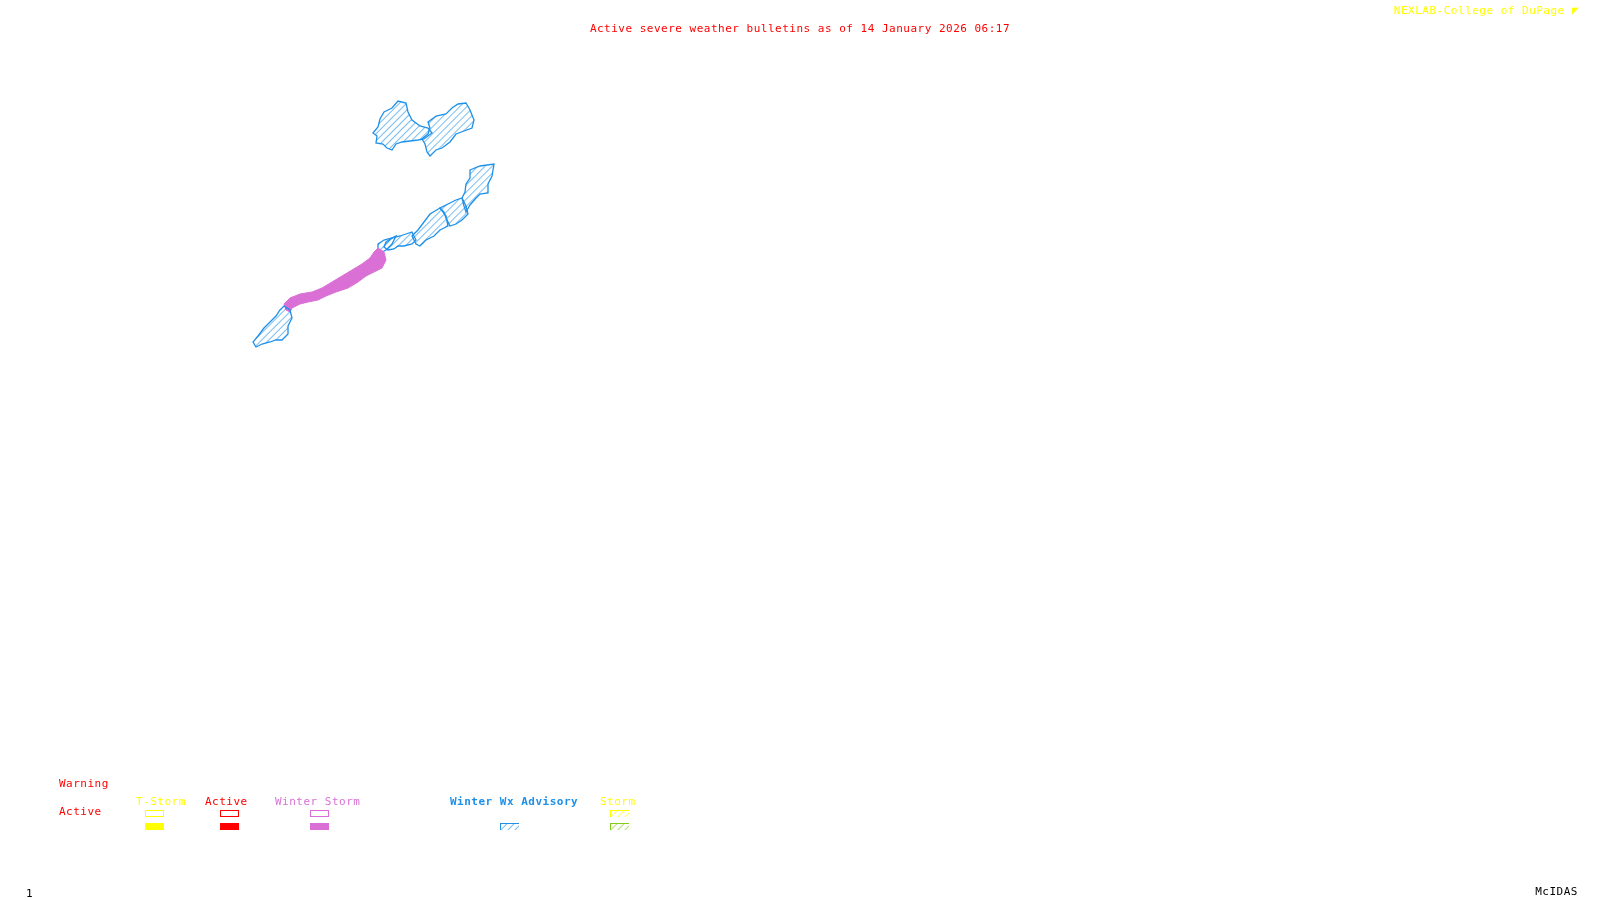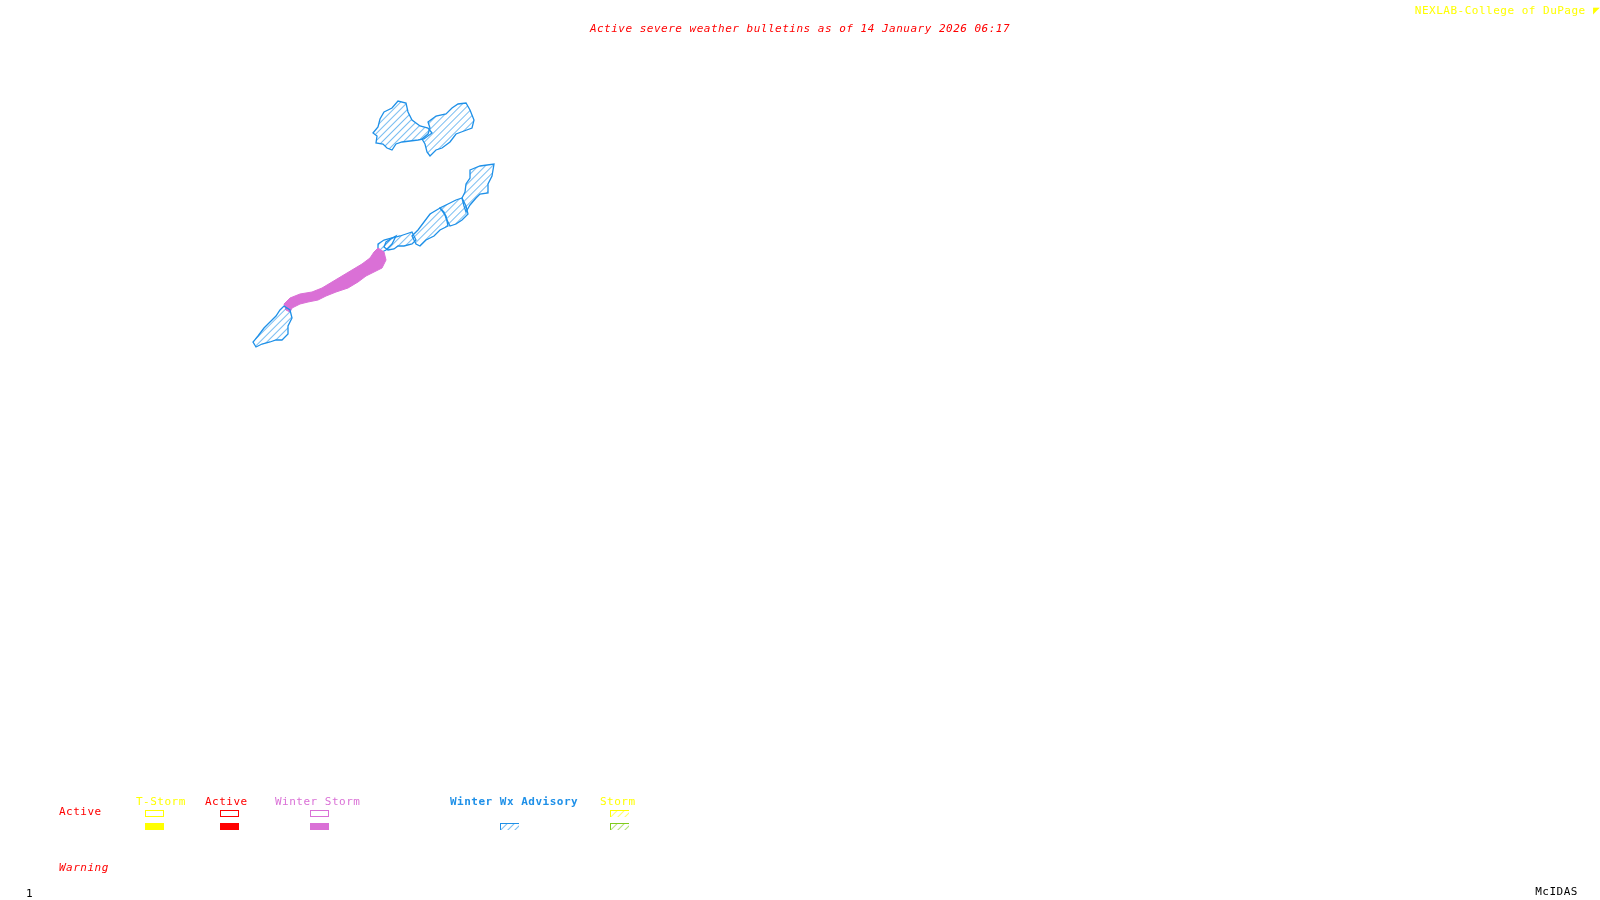--- a/index.html
+++ b/index.html
@@ -1,20 +1,20 @@
 <!DOCTYPE html>
 <html><head>
 <meta charset="utf-8">
 <style>
   html, body { margin:0; padding:0; background:#ffffff; }
   body { width:1600px; height:900px; position:relative; overflow:hidden;
          font-family:"DejaVu Sans Mono", monospace; }
   .txt { position:absolute; font-size:11px; line-height:12px; white-space:nowrap; letter-spacing:0.5px; }
-  #title { left:0; width:1600px; text-align:center; top:23px; color:#ff0000;font-style:italic; }
-  #credit { right:0; top:5px; color:#ffff00; }
+  #title { left:0; width:1600px; text-align:center; top:23px; color:#ff0000; }
+  #credit { right:21px; top:5px; color:#ffff00; }
   #frame-num { left:26px; top:888px; color:#000000; }
   #mcidas { right:22px; top:886px; color:#000000; }
   #map { position:absolute; left:0; top:0; width:1600px; height:760px; }
   .lg-head { top:796px; }
   .row-label { color:#ff0000; left:59px; }
   .sw { position:absolute; width:19px; height:7px; box-sizing:border-box; }
   .sw-outline { border:1px solid; background:transparent; }
   .sw-fill { }
 </style>
 </head>
@@ -54,21 +54,21 @@
 </svg>
 
 <div>
   <div class="txt lg-head" style="left: 136px; color: rgb(255, 255, 0);">T-Storm</div>
   <div class="txt lg-head" style="left:205px; color:#ff0000;">Active</div>
   <div class="txt lg-head" style="left:275px; color:#da70d6;text-align:center;">Winter Storm</div>
   <div class="txt lg-head" style="left:450px; color:#1e90e8;font-weight:bold;">Winter Wx Advisory</div>
   <div class="txt lg-head" style="left: 600px; color: rgb(255, 255, 0);">Storm</div>
 
   <div class="txt row-label" style="top:806px;">Active</div>
-  <div class="txt row-label" style="top:862px;font-style:italic;">Warning</div>
+  <div class="txt row-label" style="top:778px;">Warning</div>
 
   <div class="sw sw-outline" style="left:145px; top:810px; border-color:#ffff00;"></div>
   <div class="sw sw-outline" style="left:220px; top:810px; border-color:#ff0000;"></div>
   <div class="sw sw-outline" style="left:310px; top:810px; border-color:#da70d6;"></div>
   <svg class="sw" style="left:610px; top:810px;" width="21" height="8">
     <rect x="0.5" y="0.5" width="20" height="7" fill="url(#hatch-yellow)" stroke="#ffff00"></rect>
   </svg>
 
   <div class="sw sw-fill" style="left:145px; top:823px; background:#ffff00;"></div>
   <div class="sw sw-fill" style="left:220px; top:823px; background:#ff0000;"></div>

